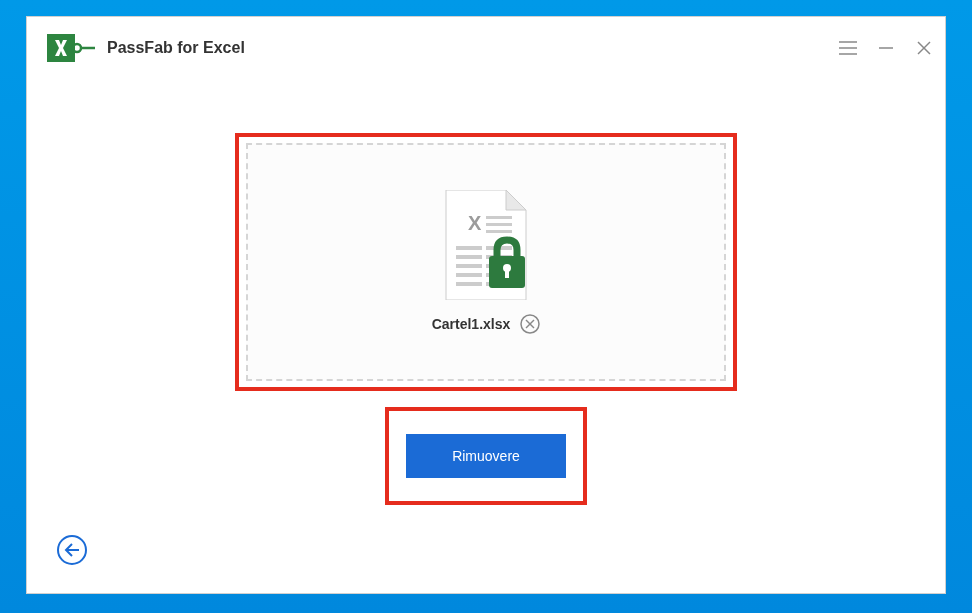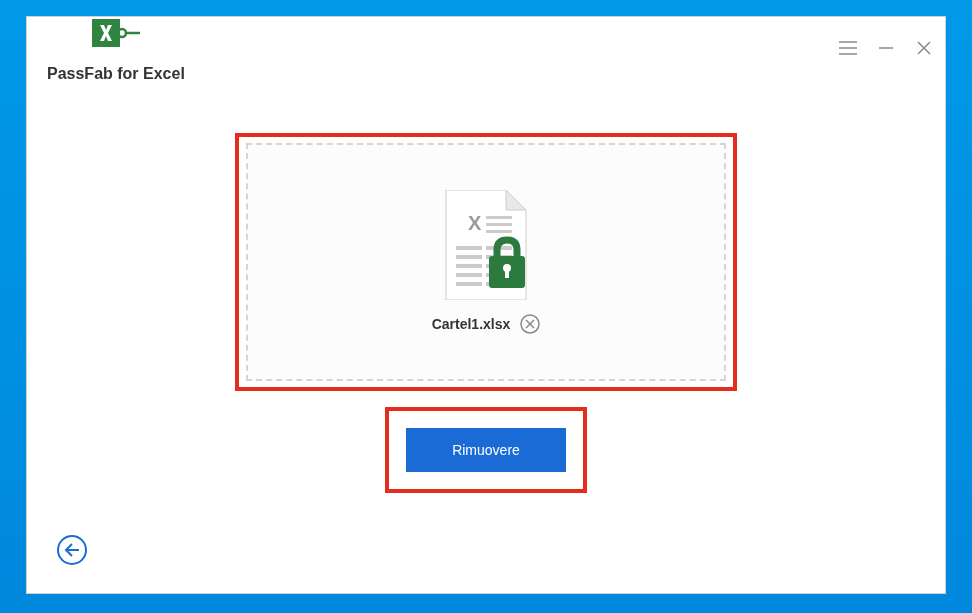--- a/index.html
+++ b/index.html
@@ -28,21 +28,20 @@
       height: 62px;
       display: flex;
       align-items: center;
       justify-content: space-between;
       padding: 0 12px 0 20px;
     }
     .titlebar-left {
       display: flex;
       align-items: center;
       gap: 12px;
-      flex-direction: column;
     }
     .app-logo {
       width: 48px;
       height: 40px;
       position: relative;
     }
     .app-title {
       font-size: 16px;
       font-weight: 600;
       color: #333;
@@ -111,21 +110,21 @@
       width: 20px;
       height: 20px;
       display: flex;
       align-items: center;
       justify-content: center;
       cursor: pointer;
     }
     .button-wrapper {
       margin: 16px auto 0;
       width: 202px;
-      height: 86px;
+      height: 98px;
       border: 4px solid #e52c1d;
       display: flex;
       align-items: center;
       justify-content: center;
     }
     .primary-button {
       width: 160px;
       height: 44px;
       background: #1b6bd6;
       color: #ffffff;

